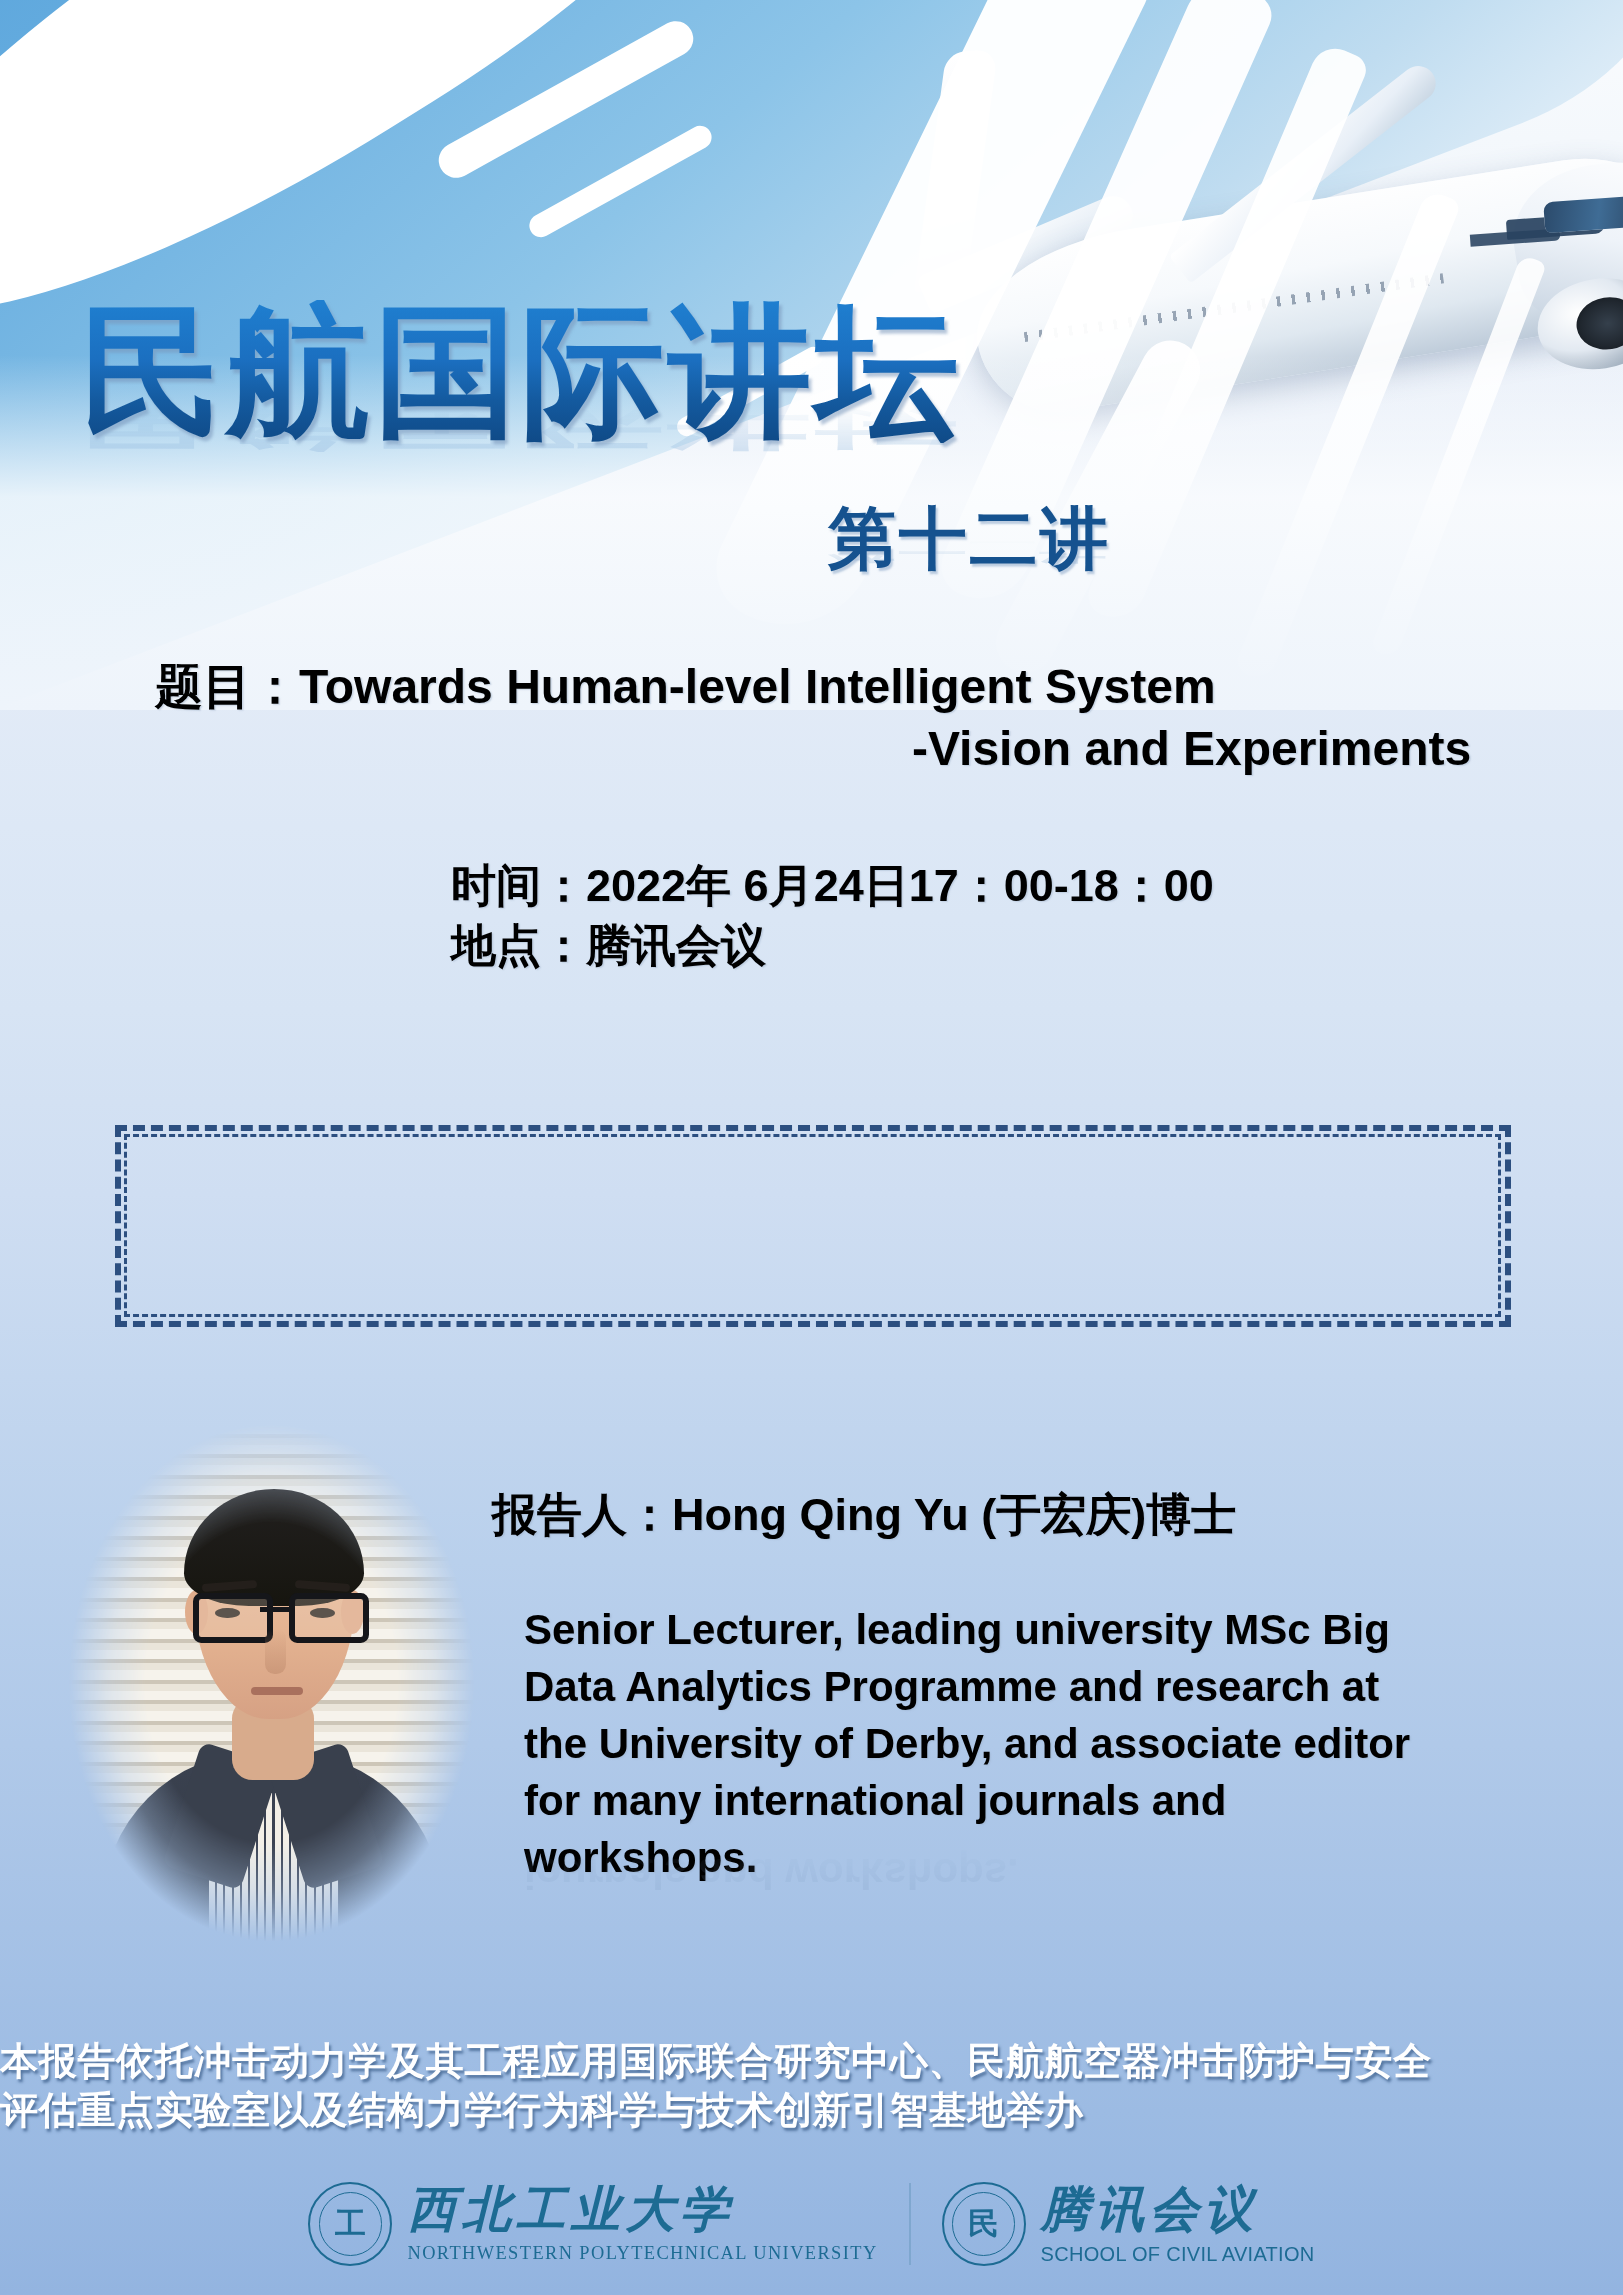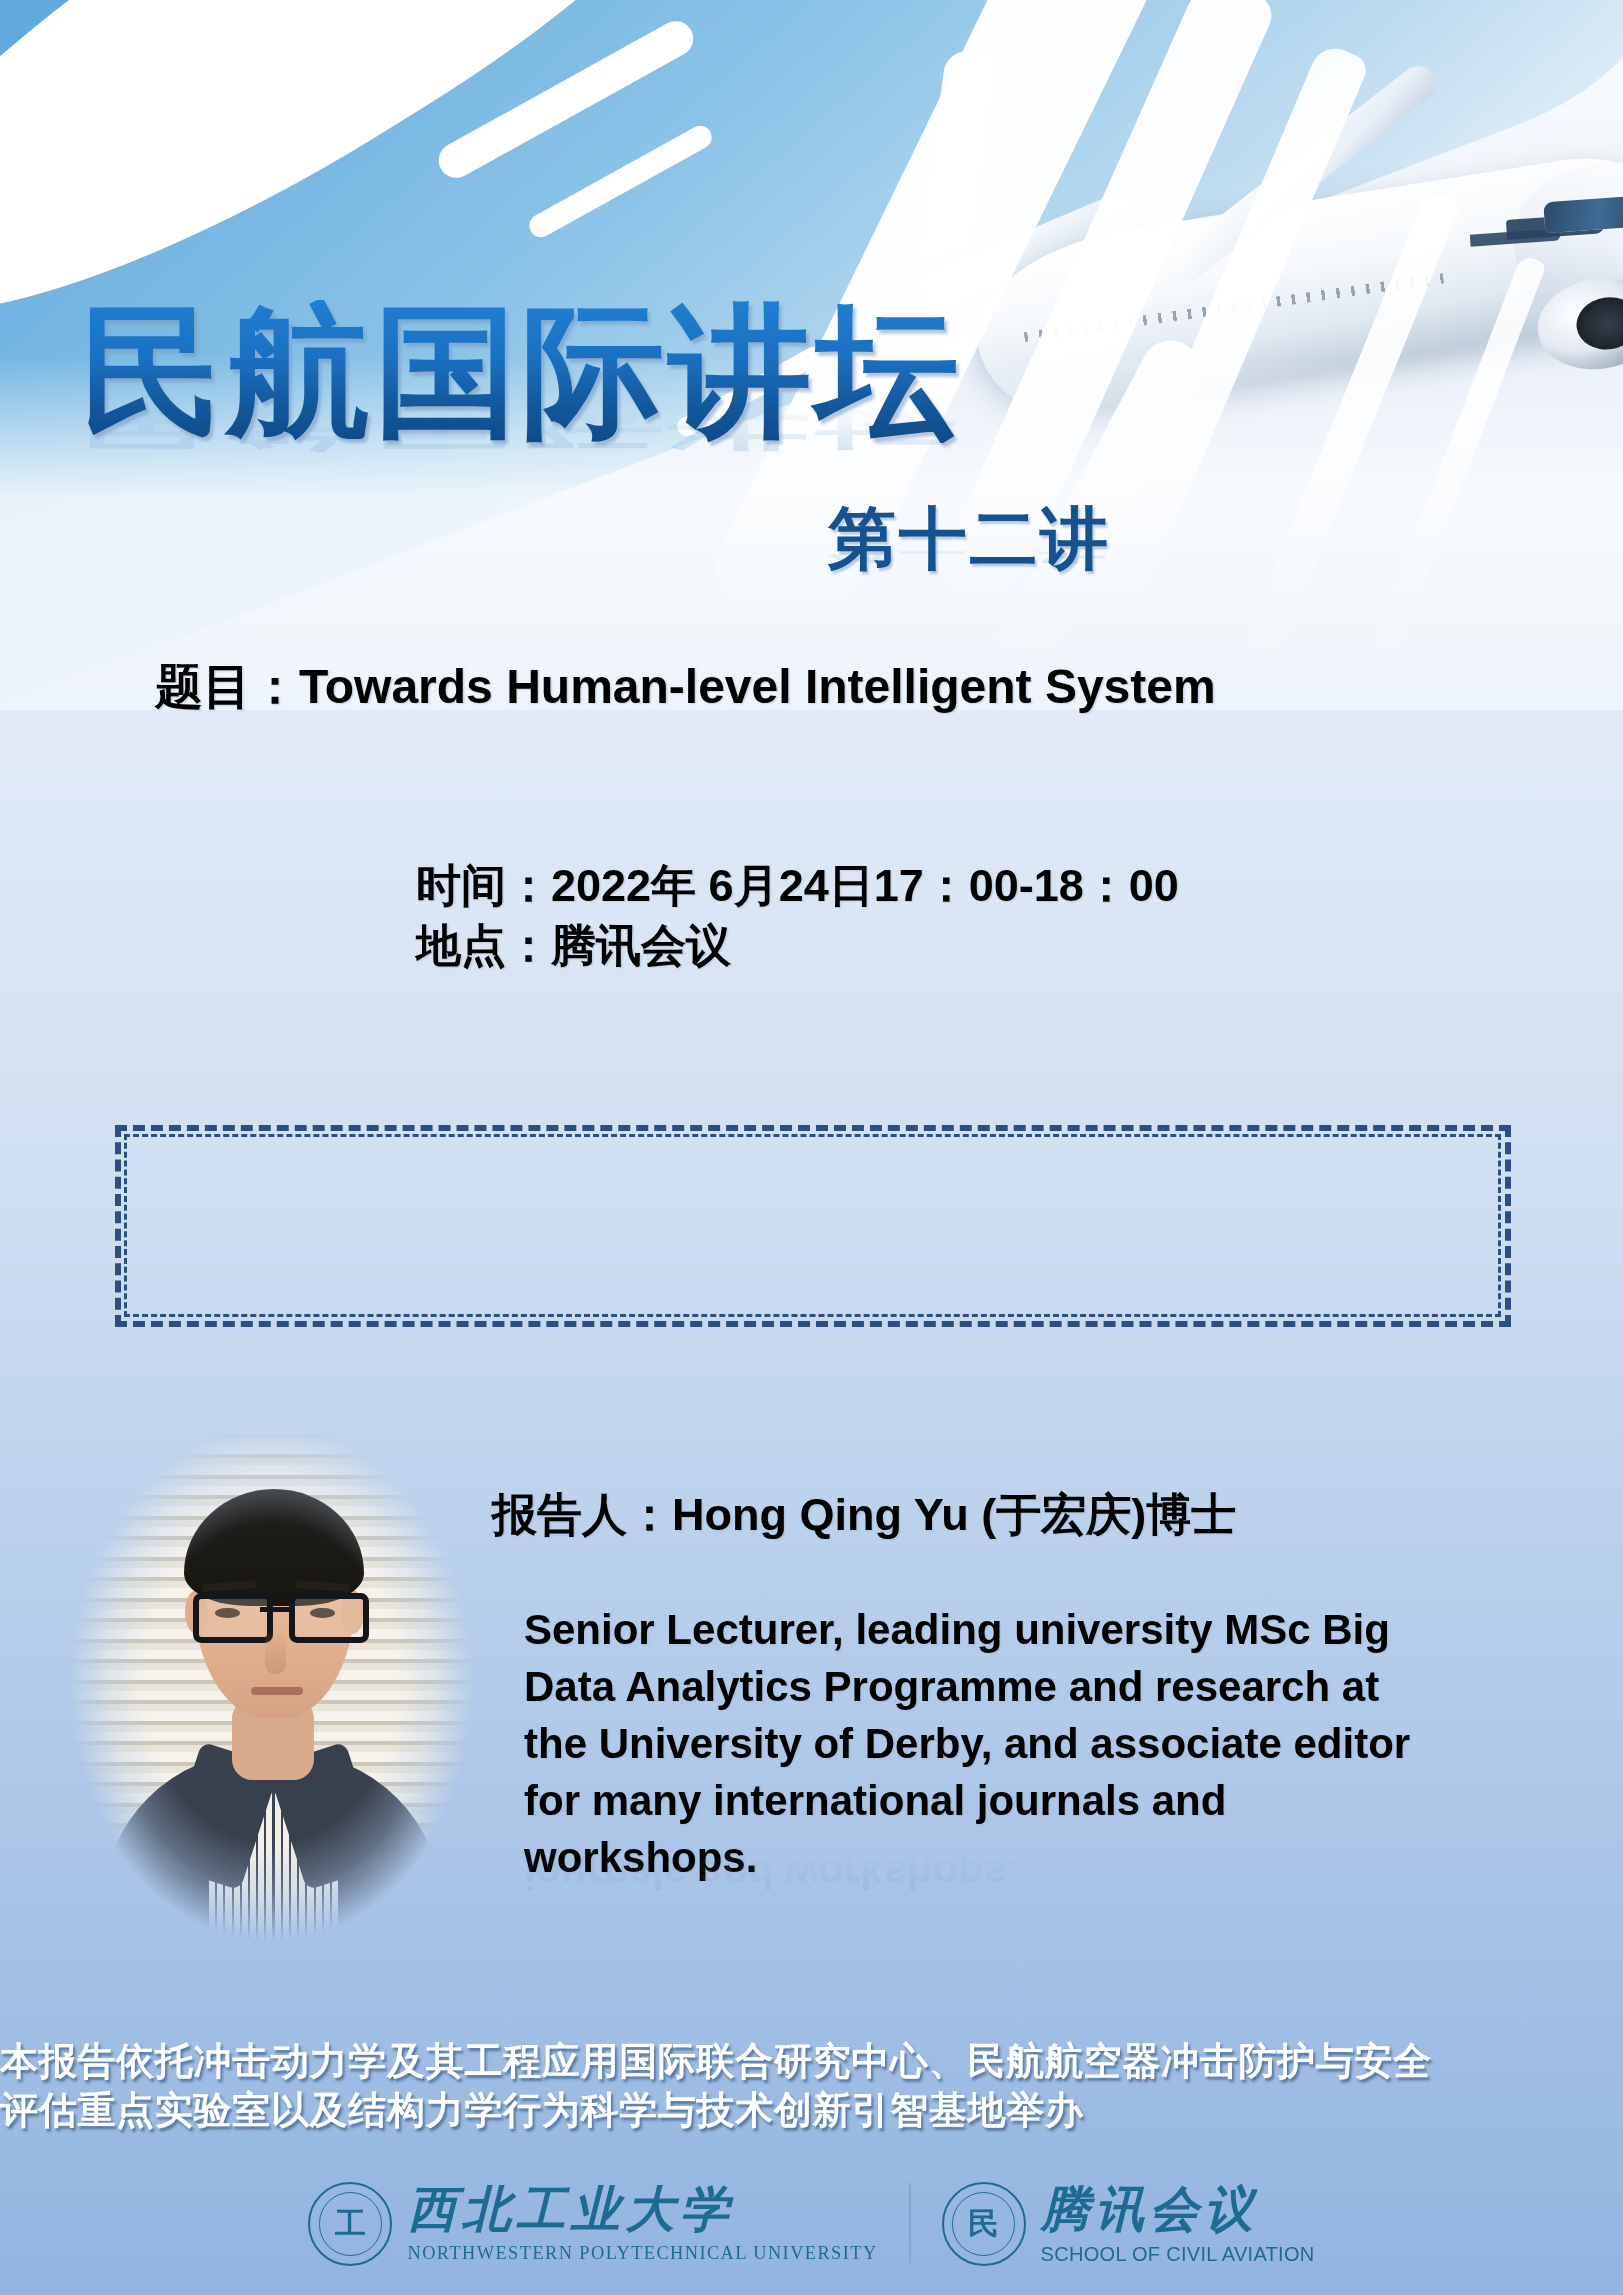--- a/index.html
+++ b/index.html
@@ -226,21 +226,21 @@
   }
   .talk-title .line2 {
     display: block;
     text-align: right;
     padding-right: 6.8px;
   }
 
   
   .meta {
     position: absolute;
-    left: 416px;
+    left: 451px;
     top: 856px;
     color: #000000;
     font-weight: bold;
     font-size: 45px;
     line-height: 1.34;
     text-shadow: 1.4px 1.4px 1.4px rgba(150,170,195,0.4);
   }
   .meta .row { display: block; white-space: nowrap; }
   .abstract-dash {
     position: absolute;
@@ -517,20 +517,21 @@
   </div>
 
   <div class="main-title-reflection">民航国际讲坛</div>
   <div class="main-title">民航国际讲坛</div>
 
   <div class="sub-title-reflection">第十二讲</div>
   <div class="sub-title">第十二讲</div>
 
   <div class="talk-title">
     <span>题目：Towards Human-level Intelligent System</span>
+    <span class="line2">-Vision and Experiments</span>
   </div>
 
   <div class="meta">
     <span class="row">时间：2022年 6月24日17：00-18：00</span>
     <span class="row">地点：腾讯会议</span>
   </div>
 
   <div class="abstract-dash"></div>
   <div class="abstract-dash-inner"></div>
 

